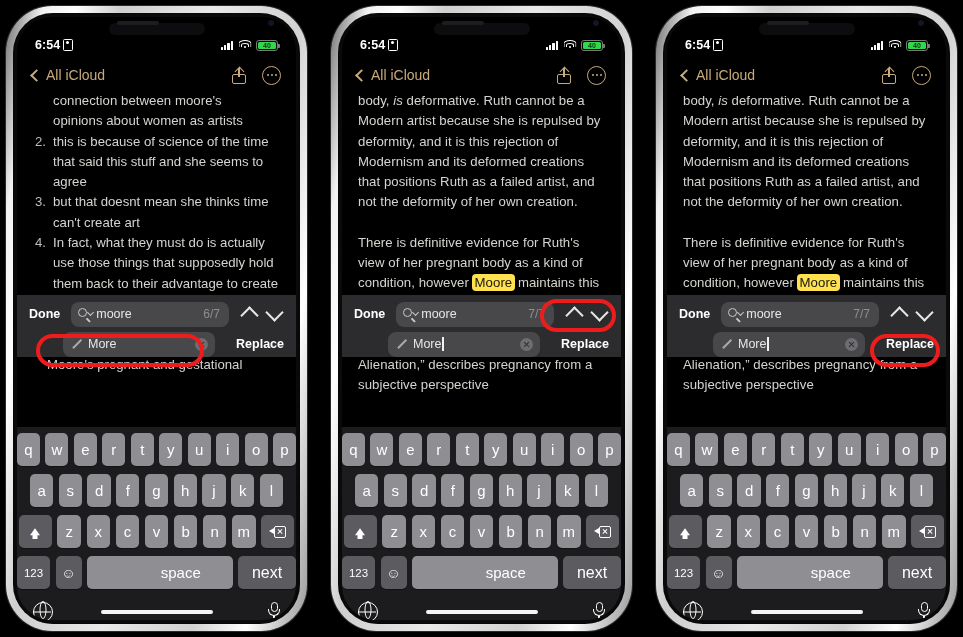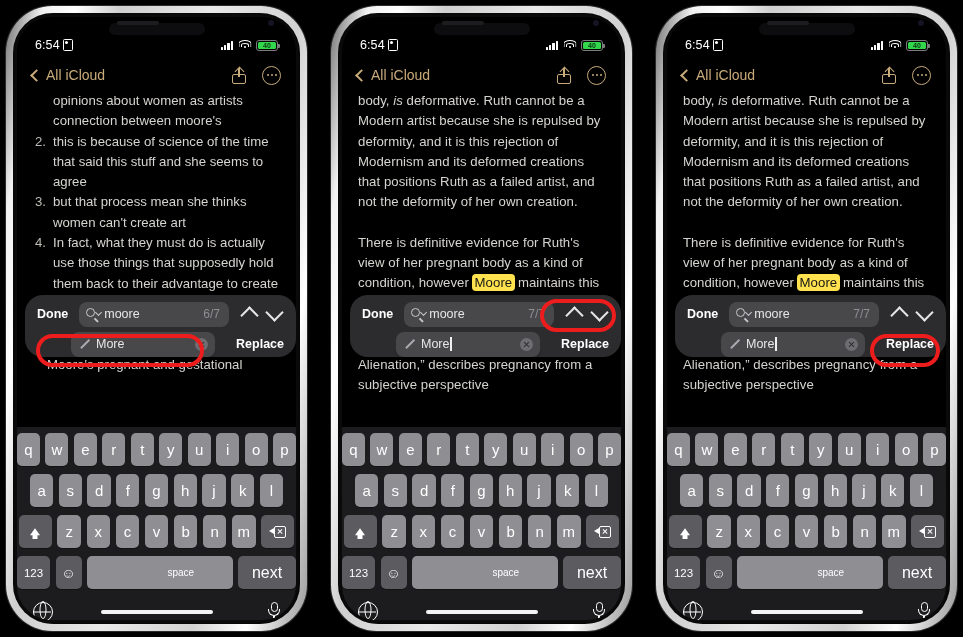--- a/index.html
+++ b/index.html
@@ -27,21 +27,21 @@
          width:96px;height:12px;border-radius:8px;background:#0d0d0f;}
   .speaker{position:absolute;left:36%;top:4px;width:42px;height:4px;
            border-radius:3px;background:#1d1d20;}
   .cam{position:absolute;right:22px;top:3px;width:6px;height:6px;
        border-radius:50%;background:#141425;}
 
   
   .statusbar{position:absolute;left:0;right:0;top:18px;height:20px;
              display:flex;align-items:center;justify-content:space-between;
              padding:0 18px;box-sizing:border-box;}
-  .st-time{color:#fff;font-size:12.5px;font-weight:normal;letter-spacing:.1px;
+  .st-time{color:#fff;font-size:12.5px;font-weight:bold;letter-spacing:.1px;
            display:flex;align-items:center;gap:3px;justify-content:space-between;}
   .lock-ico{display:inline-block;width:8px;height:10px;border:1.3px solid #fff;
             border-radius:1.5px;position:relative;}
   .lock-ico:after{content:"";position:absolute;left:1.4px;top:1.4px;
             width:3px;height:3px;border-radius:50%;background:#fff;}
   .st-right{display:flex;align-items:center;gap:5px;}
   .bars{display:flex;align-items:flex-end;gap:1.2px;height:9px;}
   .bars i{display:block;width:2.2px;background:#fff;border-radius:.5px;}
   .bars i:nth-child(1){height:3px;}
   .bars i:nth-child(2){height:5px;}
@@ -93,22 +93,22 @@
   .olist li{display:flex;gap:7px;color:#d6d4d0;font-size:13.2px;
             line-height:20.3px;}
   .olist li .num{color:#bdbab5;min-width:13px;text-align:right;}
   .olist li .txt{flex:1;}
   .hl{background:#ffe24d;color:#161616;border-radius:4px;padding:1px 3px;
       margin:0 -1px;}
   .spacer{height:20px;}
   .note em{font-style:italic;}
 
   
-  .findbar{position:absolute;left:8px;right:0;height:62px;
-           background:#2c2c2e;box-sizing:border-box;padding:6px 10px 0 10px;border-radius:18px;}
+  .findbar{position:absolute;left:0;right:0;height:62px;
+           background:#2c2c2e;box-sizing:border-box;padding:6px 10px 0 10px;}
   .find-row{display:flex;align-items:center;gap:9px;height:26px;}
   .done-btn{color:#fff;font-size:12.5px;font-weight:bold;flex:0 0 auto;
             padding:0 2px;cursor:pointer;}
   .field{flex:1;height:25px;background:#48484a;border-radius:8px;
          display:flex;align-items:center;padding:0 7px;box-sizing:border-box;
          gap:6px;position:relative;}
   .mag{width:12px;height:12px;position:relative;flex:0 0 auto;}
   .mag i{position:absolute;left:0;top:0;width:9px;height:9px;
          border:1.5px solid #c9c9cd;border-radius:50%;box-sizing:border-box;}
   .mag b{position:absolute;right:0px;bottom:-0.5px;width:4.5px;height:1.5px;
@@ -149,21 +149,21 @@
        height:33px;width:23.6px;display:flex;align-items:center;
        justify-content:center;box-shadow:0 1px 0 rgba(0,0,0,.35);
        cursor:pointer;}
   .krow.r2{padding:0 13px;}
   .krow.r3{padding:0 0;}
   .key.dark{background:#5b5b60;}
   .key.wide{width:33px;}
   .krow.r4{gap:5.5px;margin-bottom:4px;}
   .key.k123{width:33px;background:#5b5b60;font-size:11.5px;}
   .key.kemoji{width:26px;background:#5b5b60;font-size:14px;}
-  .key.kspace{flex:1;max-width:138px;background:#8e8e93;font-size:10px;padding-left:42px;}
+  .key.kspace{flex:1;max-width:138px;background:#8e8e93;font-size:15px;padding-left:42px;}
   .key.knext{width:58px;background:#5b5b60;font-size:16px;}
   .shift{position:relative;}
   .shift:after{content:"";position:absolute;left:50%;top:50%;
        transform:translate(-50%,-55%);width:0;height:0;
        border-left:5.5px solid transparent;border-right:5.5px solid transparent;
        border-bottom:7px solid #fff;}
   .shift:before{content:"";position:absolute;left:50%;top:58%;
        transform:translateX(-50%);width:5px;height:5px;background:#fff;}
   .bksp{position:relative;}
   .bksp-g{width:17px;height:12px;position:relative;}
@@ -255,30 +255,30 @@
           </span>
           <span class="more-ico">
             <span></span>
               <span></span>
               <span></span>
           </span>
         </div>
       </div>
 
       <div class="note">
+        <p style="padding-left:20px;">connection between moore's</p>
         <p style="padding-left:20px;">opinions about women as artists</p>
-        <p style="padding-left:20px;">connection between moore's</p>
         <ul class="olist">
           <li>
             <span class="num">2.</span>
             <span class="txt">this is because of science of the time that said this stuff and she seems to agree</span>
           </li>
           <li>
             <span class="num">3.</span>
-            <span class="txt">but that process mean she thinks women can't create art</span>
+            <span class="txt">but that doesnt mean she thinks time can't create art</span>
           </li>
           <li>
             <span class="num">4.</span>
             <span class="txt">In fact, what they must do is actually use those things that supposedly hold them back to their advantage to create something wholly new</span>
           </li>
           <li style="margin-left:-6px;">
             <span class="num">2</span>
             <span class="txt"><span class="hl">Moore</span><span> utilizes pregnancy as an artistic framework for the novel that facilitates Moore's pregnant and gestational</span></span>
           </li>
         </ul>

